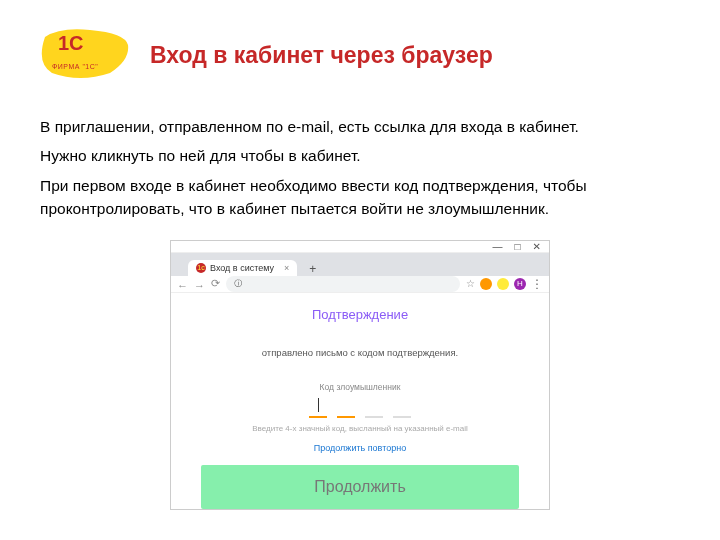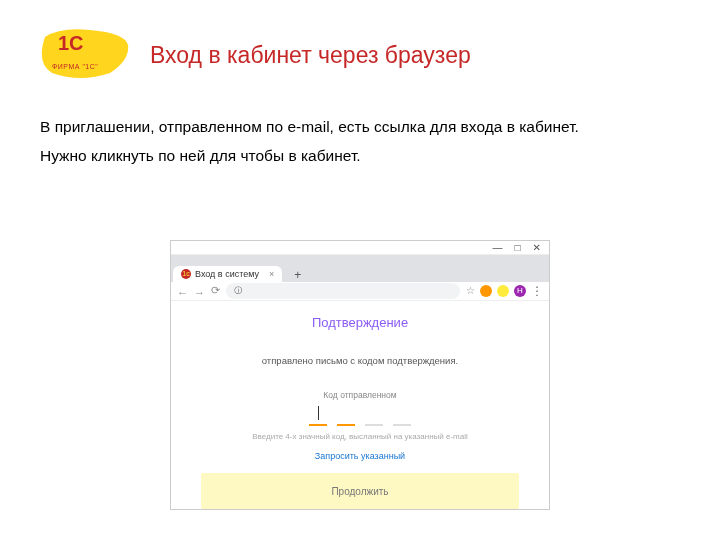--- a/index.html
+++ b/index.html
@@ -38,21 +38,21 @@
     font-size: 7px;
     color: #c62828;
     letter-spacing: 0.5px;
   }
   .title {
     position: absolute;
     top: 42px;
     left: 150px;
     color: #c62828;
     font-size: 23px;
-    font-weight: normal;
+    font-weight: bold;
   }
   .body-text {
     position: absolute;
     top: 115px;
     left: 40px;
     right: 40px;
     font-size: 15.5px;
     color: #000;
     line-height: 1.5;
   }
@@ -79,21 +79,21 @@
     padding: 0 8px;
     color: #555;
     font-size: 10px;
     border-bottom: 1px solid #eee;
   }
   .tabbar {
     height: 34px;
     background: #dfe1e5;
     display: flex;
     align-items: flex-end;
-    padding-left: 2px;
+    padding-left: 17px;
   }
   .tab {
     background: #fff;
     border-radius: 6px 6px 0 0;
     padding: 3px 8px;
     display: flex;
     align-items: center;
     gap: 4px;
     font-size: 9px;
     color: #333;
@@ -181,46 +181,47 @@
     color: #aaa;
     margin-bottom: 10px;
   }
   .resend {
     font-size: 9px;
     color: #1976d2;
     margin-bottom: 12px;
   }
   .continue {
     width: 84%;
-    height: 36px;
-    background: #fef9c3;
+    height: 44px;
+    background: #86efac;
     color: #777;
     display: flex;
     align-items: center;
     justify-content: center;
-    font-size: 10px;
+    font-size: 16px;
     border-radius: 2px;
   }
 </style>
 </head>
 <body>
 
 <div class="logo">
   <svg class="logo-bg" viewBox="0 0 90 55">
     <path d="M5 12 Q20 2 50 5 Q85 8 88 20 Q90 35 70 48 Q40 58 12 48 Q-4 38 5 12 Z" fill="#ffd51e"></path>
   </svg>
   <div class="logo-text">1C</div>
   <div class="logo-sub">ФИРМА "1С"</div>
 </div>
 
 <div class="title">Вход в кабинет через браузер</div>
 
 <div class="body-text">
   <p>В приглашении, отправленном по e-mail, есть ссылка для входа в кабинет.</p>
   <p>Нужно кликнуть по ней для чтобы в кабинет.</p>
+  <p>При первом входе в кабинет необходимо ввести код подтверждения, чтобы проконтролировать, что в кабинет пытается войти не злоумышленник.</p>
 </div>
 
 <div class="browser">
   <div class="window-controls">
     <span>—</span>
     <span>□</span>
     <span>✕</span>
   </div>
   <div class="tabbar">
     <div class="tab">
@@ -244,24 +245,24 @@
       <span class="dot p">Н</span>
       <span class="menu">⋮</span>
     </div>
   </div>
   <div class="content">
     <div class="c-title">Подтверждение</div>
     <div class="c-desc">
       <br>
       <span>отправлено письмо с кодом подтверждения.</span>
     </div>
-    <div class="field-label">Код отправленном</div>
+    <div class="field-label">Код злоумышленник</div>
     <div class="code-inputs">
       <div class="code-cell"><span class="cursor"></span></div>
       <div class="code-cell"></div>
       <div class="code-cell empty"></div>
       <div class="code-cell empty"></div>
     </div>
     <div class="hint">Введите 4-х значный код, высланный на указанный e-mail</div>
-    <div class="resend">Запросить указанный</div>
+    <div class="resend">Продолжить повторно</div>
     <div class="continue">Продолжить</div>
   </div>
 </div>
 
 </body></html>

